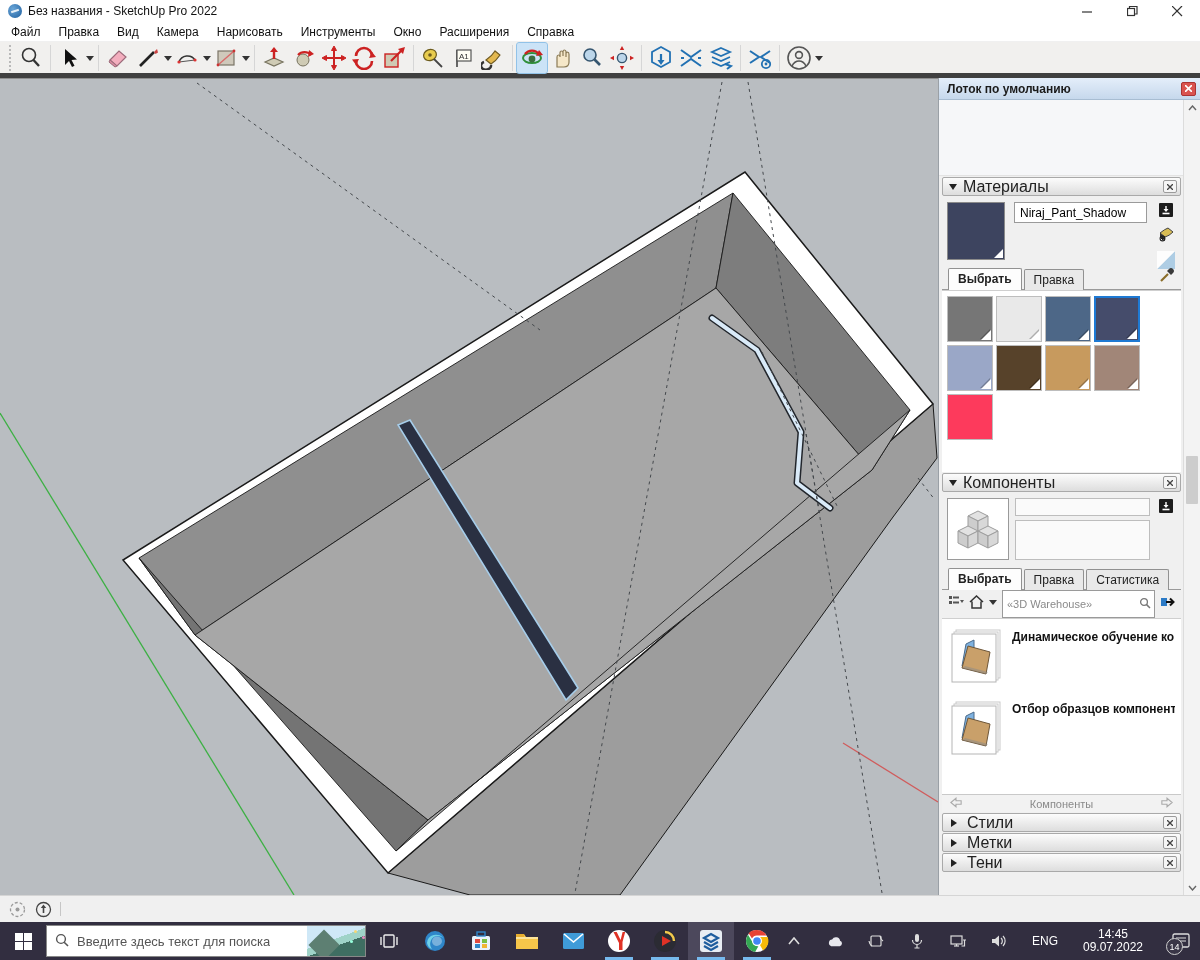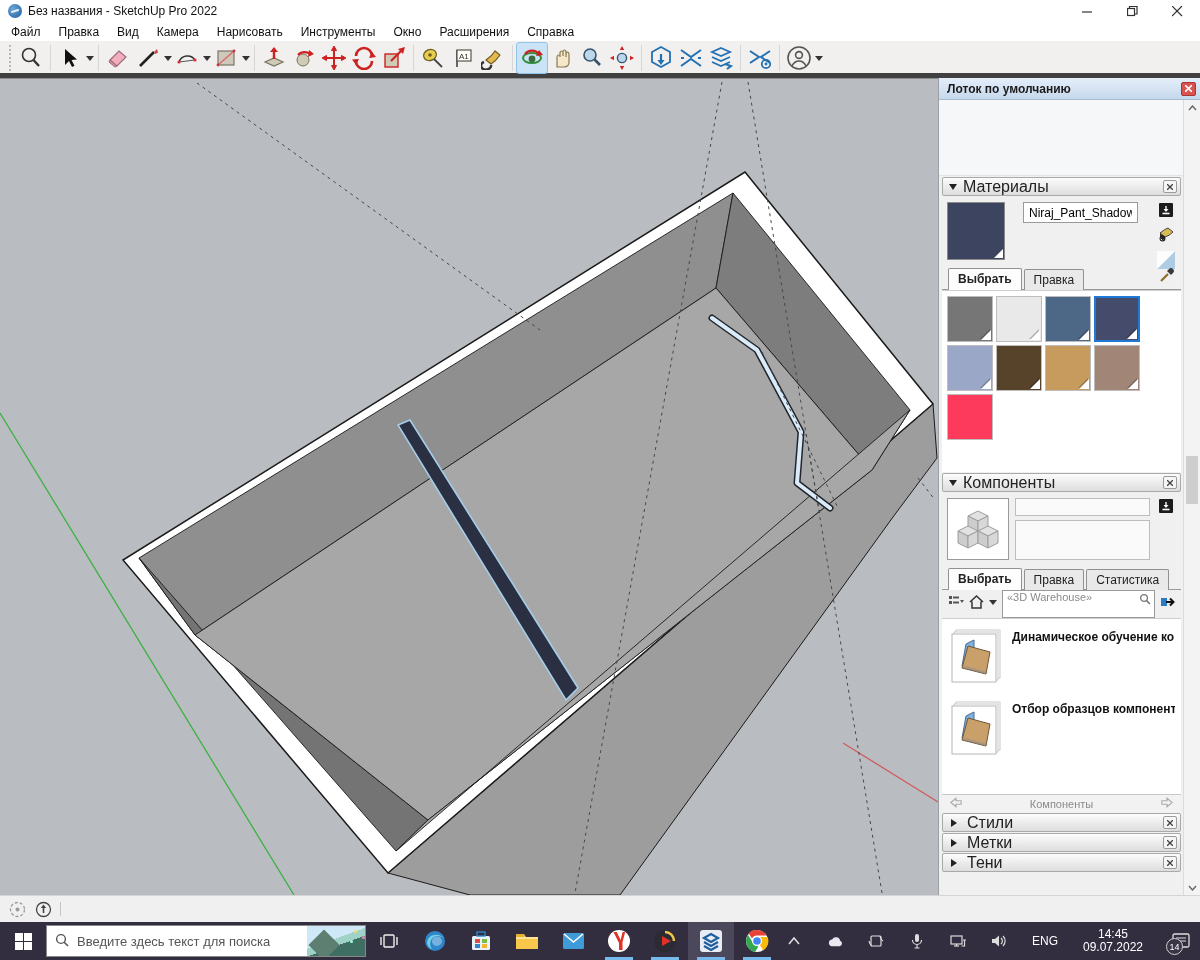--- a/index.html
+++ b/index.html
@@ -41,36 +41,36 @@
   .tray-close{margin-left:auto;width:15px;height:14px;background:var(--tray-title-close);border:1px solid #a33;border-radius:2px;display:flex;align-items:center;justify-content:center}
   .tray-body{position:absolute;left:0;top:22px;width:245px;bottom:0;overflow:hidden}
   .tray-spacer{height:76px;background:#f6f7f9;border-bottom:1px solid #e3e3e3}
   .sec{margin:1px 3px 0 3px}
   .sec-header{height:19px;background:linear-gradient(#fcfcfc,#dddddd);border:1px solid #a9a9a9;border-radius:2px;display:flex;align-items:center;padding:0 3px 0 6px;font-size:16px;color:#222}
   .tri-d{width:0;height:0;border:4px solid transparent;border-top:6px solid #222;margin:4px 6px 0 0}
   .tri-r{width:0;height:0;border:4px solid transparent;border-left:6px solid #222;margin:0 6px 0 2px}
   .sec-close{margin-left:auto;width:14px;height:13px;background:#f5f5f5;border:1px solid #9b9b9b;border-radius:2px;display:flex;align-items:center;justify-content:center}
   .sec-close svg,.tray-close svg{display:block}
 
-  .mat-row1{display:flex;padding:6px 5px 5px 5px;gap:18px;height:70px}
+  .mat-row1{display:flex;padding:6px 5px 5px 5px;gap:9px;height:70px}
   .mat-preview{width:58px;height:58px;border:1px solid #8a8a8a;position:relative;flex:none}
   .mat-preview::after{content:"";position:absolute;right:1px;bottom:1px;border-left:9px solid transparent;border-bottom:9px solid #fff}
   .mat-name{flex:1;height:21px;border:1px solid #9a9a9a;font:12px "Liberation Sans",sans-serif;padding:0 5px;min-width:0}
   .mat-icons{width:20px;display:flex;flex-direction:column;align-items:center;gap:5px;flex:none}
 
   .tabs-row{display:flex;align-items:flex-end;padding:2px 6px 0 6px;height:24px;position:relative}
   .tabs-row::after{content:"";position:absolute;left:0;right:0;bottom:0;height:1px;background:#9a9a9a}
   .tab{border:1px solid #919191;border-bottom:none;background:#e9e9e9;padding:3px 9px 3px 9px;font-size:12px;border-radius:2px 2px 0 0;margin-right:2px;position:relative;z-index:1;color:#222}
   .tab.active{background:#fdfdfd;font-weight:bold;padding-bottom:4px}
   .tabs-right{margin-left:auto;display:flex;align-items:center;padding-bottom:3px}
 
   .nav-row{display:flex;align-items:center;gap:5px;padding:4px 6px;height:28px;background:#f0f0f0}
   .combo{flex:1;height:20px;border:1px solid #86a7c5;background:#fff;display:flex;align-items:center;font-size:11px;padding:0 5px;color:#111;min-width:0}
   .combo .chev{margin-left:auto;width:0;height:0;border:4px solid transparent;border-top:5px solid #777;margin-top:4px}
-  .search-wrap{flex:1;height:28px;border:1px solid #9a9a9a;background:#fff;display:flex;align-items:flex-start;min-width:0}
+  .search-wrap{flex:1;height:28px;border:1px solid #9a9a9a;background:#fff;display:flex;align-items:center;min-width:0}
   .search-wrap input{flex:1;border:none;outline:none;font:11px "Liberation Sans",sans-serif;padding:0 4px;min-width:0;color:#333}
   .search-wrap input::placeholder{color:#8a8a8a;opacity:1}
 
   .swatch-grid{background:#fff;border-top:1px solid #cfcfcf;height:182px;padding:5px;display:grid;grid-template-columns:repeat(4,46px);grid-auto-rows:46px;gap:3px;align-content:start}
   .swatch{position:relative;border:1px solid #bdbdbd}
   .swatch.selected{border:2px solid var(--accent)}
   .swatch .fold{position:absolute;right:1px;bottom:1px;width:0;height:0;border-left:10px solid transparent;border-bottom:10px solid #fff;filter:drop-shadow(-1px -1px 0 rgba(0,0,0,.25))}
 
   .comp-row1{display:flex;padding:6px 5px;gap:6px;height:74px}
   .comp-preview{width:62px;height:62px;border:1px solid #9a9a9a;background:#fff;display:flex;align-items:center;justify-content:center;flex:none}

